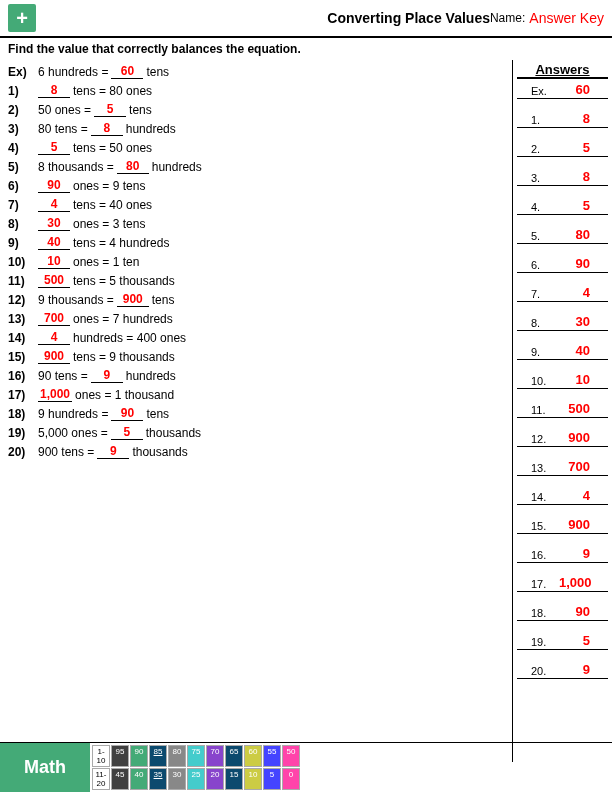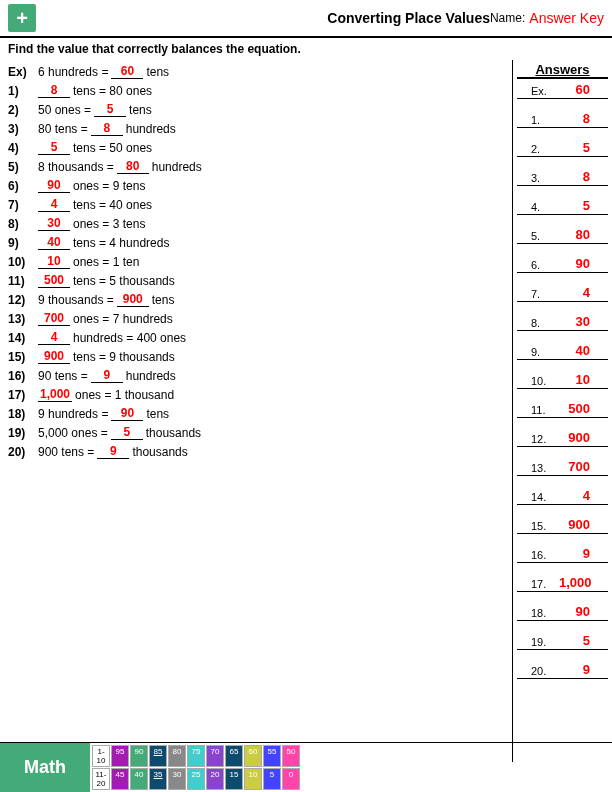--- a/index.html
+++ b/index.html
@@ -180,21 +180,21 @@
       gap: 1px;
       margin-bottom: 1px;
     }
     .score-cell {
       border: 1px solid #aaa;
       padding: 1px 2px;
       text-align: center;
       min-width: 18px;
       font-size: 8px;
     }
-    .score-cell.blue { background: #a21caf; color: white; }
+    .score-cell.blue { background: #404040; color: white; }
     .score-cell.green { background: #4a7; color: white; }
     .score-cell.orange { background: #0c4a6e; color: white; text-decoration: underline; }
     .score-cell.gray { background: #888; color: white; }
     .score-cell.teal { background: #4cc; color: white; }
     .score-cell.purple { background: #84c; color: white; }
     .score-cell.red { background: #0c4a6e; color: white; }
     .score-cell.yellow { background: #cc4; color: white; }
     .score-cell.darkblue { background: #44f; color: white; }
     .score-cell.pink { background: #f4a; color: white; }
   </style>

